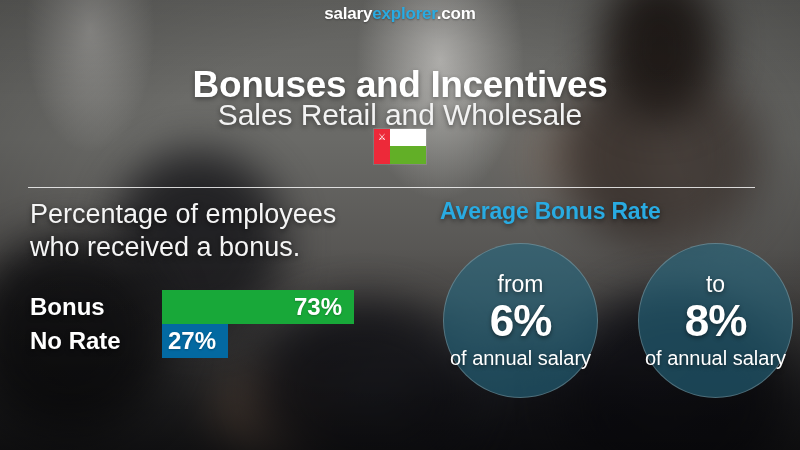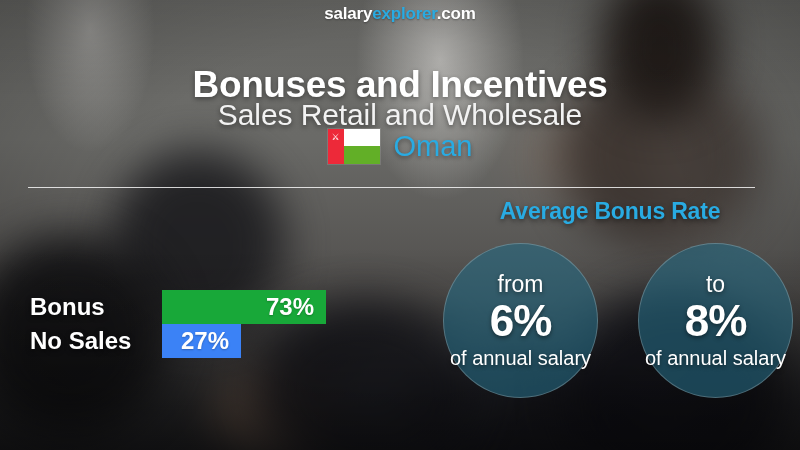--- a/index.html
+++ b/index.html
@@ -177,27 +177,27 @@
     display: flex;
     align-items: center;
     justify-content: flex-end;
     padding-right: 12px;
     box-sizing: border-box;
     font-size: 24px;
     font-weight: bold;
     color: #ffffff;
     text-shadow: 0 1px 2px rgba(0,0,0,0.25);
   }
-  .bar-bonus    { width: 164px; background: #18a839; padding-left: 25px; }
-  .bar-nobonus  { width:  79px; background: #3b82f6; }
+  .bar-bonus    { width: 192px; background: #18a839; padding-left: 25px; }
+  .bar-nobonus  { width:  66px; background: #0369a1; }
 
   
   .right-panel { position: absolute; left: 440px; top: 198px; width: 340px; }
   .rate-title {
-    text-align: center;
+    text-align: left;
     font-size: 23px;
     font-weight: bold;
     color: #29abe2;
     letter-spacing: -0.2px;
     text-shadow: 0 2px 5px rgba(0,0,0,0.5);
   }
   .circles {
     position: absolute;
     left: 443px;
     top: 243px;
@@ -280,35 +280,40 @@
     <div class="headline">Bonuses and Incentives</div>
     <div class="subhead">Sales Retail and Wholesale</div>
 
     <div class="country-row">
       <span class="flag">
         <span class="flag-white"></span>
         <span class="flag-green"></span>
         <span class="flag-red"></span>
         <span class="flag-emblem">⚔</span>
       </span>
-      <span class="country-name">Oman</span>
     </div>
 
     <div class="divider"></div>
 
+    <div class="left-panel">
+      <div class="left-desc">
+        <div>Percentage of employees</div>
+        <div>who received a bonus.</div>
+      </div>
+    </div>
 
     <div class="bar-rows">
       <div class="bar-row">
         <span class="bar-label">Bonus</span>
         <span class="bar bar-bonus">
           <span>73%</span>
         </span>
       </div>
       <div class="bar-row">
-        <span class="bar-label">No Sales</span>
+        <span class="bar-label">No Rate</span>
         <span class="bar bar-nobonus">
           <span>27%</span>
         </span>
       </div>
     </div>
 
     <div class="right-panel">
       <div class="rate-title">Average Bonus Rate</div>
     </div>
 

